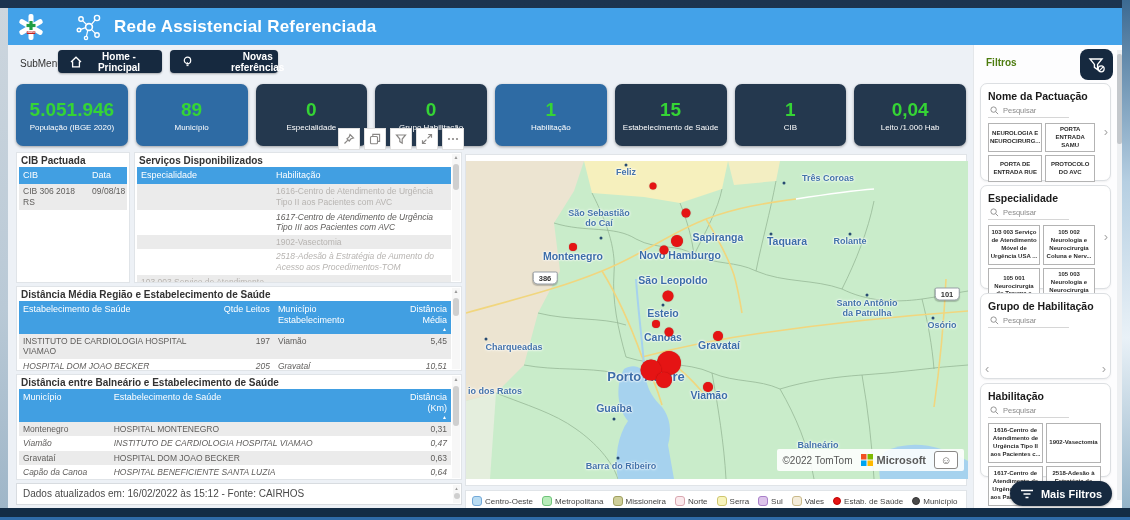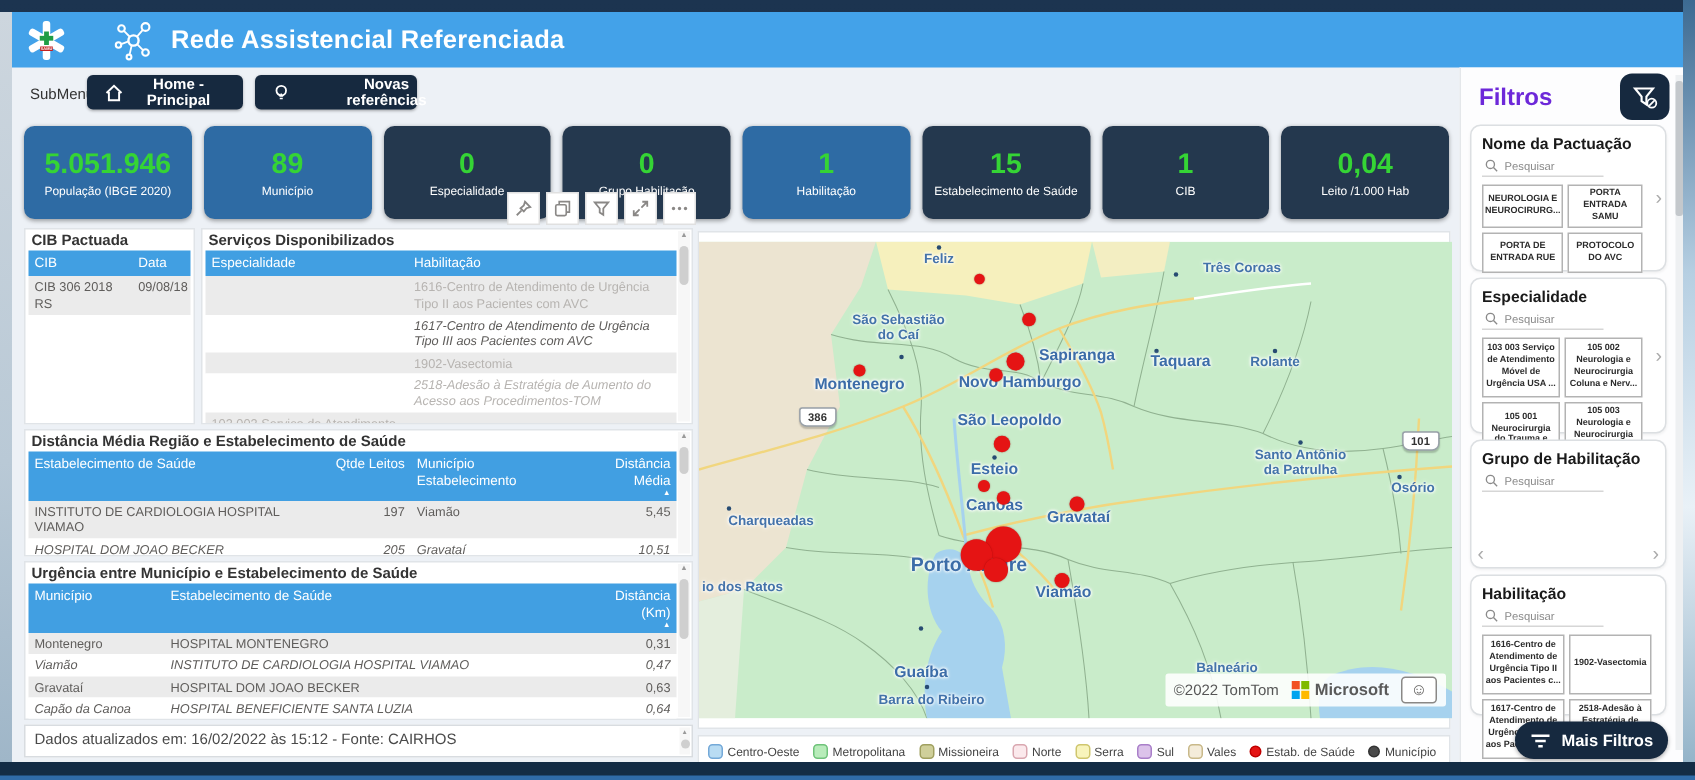--- a/index.html
+++ b/index.html
@@ -71,21 +71,21 @@
   .smiley { width:24px; height:18px; border:1px solid #8a8886; border-radius:3px; background:#fff; font-size:11px; color:#605e5c; display:flex; align-items:center; justify-content:center; cursor:pointer; }
 
   
   .legend { position:absolute; left:457px; top:482px; width:502px; height:22px; background:#fff; border:1px solid #e0e4e8; display:flex; align-items:center; padding:0 6px; gap:9px; overflow:hidden; }
   .lg-item { display:flex; align-items:center; gap:3px; font-size:8px; color:#444; white-space:nowrap; }
   .sw { width:10px; height:10px; border-radius:3px; }
   .sw.circle { width:8px; height:8px; border-radius:50%; }
 
   
   .filters { position:absolute; left:965px; top:37px; width:149px; height:463px; background:#fdfdfe; border-left:1px solid #e4e7ea; }
-  .filters-title { position:absolute; left:12px; top:12px; font-size:16px; font-weight:bold; color:#6d28d9; }
+  .filters-title { position:absolute; left:12px; top:12px; font-size:10px; font-weight:bold; color:#4d7c0f; }
   .fclear { position:absolute; left:106px; top:4px; width:33px; height:31px; background:#16293f; border-radius:8px; display:flex; align-items:center; justify-content:center; cursor:pointer; }
   .fcard { position:absolute; left:6px; width:131px; background:#fff; border:1px solid #dcdfe2; border-radius:7px; box-shadow:0 1px 2px rgba(0,0,0,.06); padding:6px 7px; }
   .fcard-title { font-size:10.5px; font-weight:bold; color:#1a1a1a; white-space:nowrap; }
   .fsearch { display:flex; align-items:center; gap:4px; border-bottom:1px solid #d6d6d6; padding:2px 0 2px 2px; margin-top:2px; width:70%; }
   .fsearch span { font-size:7.5px; color:#8a8a8a; }
   .tiles { display:grid; grid-template-columns:1fr 1fr; gap:3px; margin-top:5px; margin-right:8px; }
   .tile { border:1px solid #b3b3b3; background:#fff; font-size:6px; color:#2b2b2b; font-weight:600; text-align:center; display:flex; align-items:center; justify-content:center; padding:2px 1px; line-height:1.3; cursor:pointer; }
   .t-sm .tile { min-height:27px; }
   .t-lg .tile { min-height:40px; }
   .chev { position:absolute; color:#ababab; font-size:13px; cursor:pointer; line-height:10px; }
@@ -281,21 +281,21 @@
             <div class="tcell" style="width: 46%; text-align: left;">HOSPITAL DOM JOAO BECKER</div>
             <div class="tcell" style="width: 13%; text-align: right;">205</div>
             <div class="tcell" style="width: 26%; text-align: left;">Gravataí</div>
             <div class="tcell" style="width: 15%; text-align: right;">10,51</div>
           </div>
         </div>
       <div class="vscroll">▲<div class="thumb" style="height:18px;"></div></div>
     </div>
 
     <div class="visual" style="left:8px; top:366px; width:446px; height:106px;">
-      <div class="vtitle">Urgência entre Município e Estabelecimento de Saúde</div>
+      <div class="vtitle">Distância entre Balneário e Estabelecimento de Saúde</div>
       <div class="tbl" id="dmuTable">
           <div class="trow thead">
             <div class="tcell th" style="width: 21%; text-align: left;"><span>Município</span></div>
             <div class="tcell th" style="width: 64%; text-align: left;"><span>Estabelecimento de Saúde</span></div>
             <div class="tcell th" style="width: 15%; text-align: right;"><span>Distância (Km)</span><div class="sortmark">▲</div></div>
           </div>
           <div class="trow odd">
             <div class="tcell" style="width: 21%; text-align: left;">Montenegro</div>
             <div class="tcell" style="width: 64%; text-align: left;">HOSPITAL MONTENEGRO</div>
             <div class="tcell" style="width: 15%; text-align: right;">0,31</div>
@@ -390,21 +390,21 @@
             <div class="mlabel ml-city" style="left: 197px; top: 153px;">Esteio</div>
             <div class="mlabel ml-city" style="left: 197px; top: 177px;">Canoas</div>
             <div class="mlabel ml-city" style="left: 253px; top: 185px;">Gravataí</div>
             <div class="mlabel ml-town" style="left: 401px; top: 148px;">Santo Antônio
 da Patrulha</div>
             <div class="mlabel ml-town" style="left: 476px; top: 165px;">Osório</div>
             <div class="mlabel ml-town" style="left: 48px; top: 187px;">Charqueadas</div>
             <div class="mlabel ml-town" style="left: 29px; top: 231px;">io dos Ratos</div>
             <div class="mlabel ml-capital" style="left: 180px; top: 216px;">Porto Alegre</div>
             <div class="mlabel ml-city" style="left: 243px; top: 235px;">Viamão</div>
-            <div class="mlabel ml-city" style="left: 148px; top: 248px; margin-top: 40px;">Guaíba</div>
+            <div class="mlabel ml-city" style="left: 148px; top: 248px;">Guaíba</div>
             <div class="mlabel ml-town" style="left: 155px; top: 306px;">Barra do Ribeiro</div>
             <div class="mlabel ml-town" style="left: 352px; top: 285px;">Balneário</div>
             <div class="shield" style="left: 79px; top: 117px; text-align: right;">386</div>
             <div class="shield" style="left: 481px; top: 133px;">101</div>
             <div class="rdot" style="left: 187px; top: 25px; width: 7px; height: 7px;"></div>
             <div class="rdot" style="left: 220px; top: 52px; width: 9px; height: 9px;"></div>
             <div class="rdot" style="left: 211px; top: 80px; width: 12px; height: 12px;"></div>
             <div class="rdot" style="left: 198px; top: 89px; width: 9px; height: 9px;"></div>
             <div class="rdot" style="left: 202px; top: 135px; width: 11px; height: 11px;"></div>
             <div class="rdot" style="left: 190px; top: 163px; width: 8px; height: 8px;"></div>

